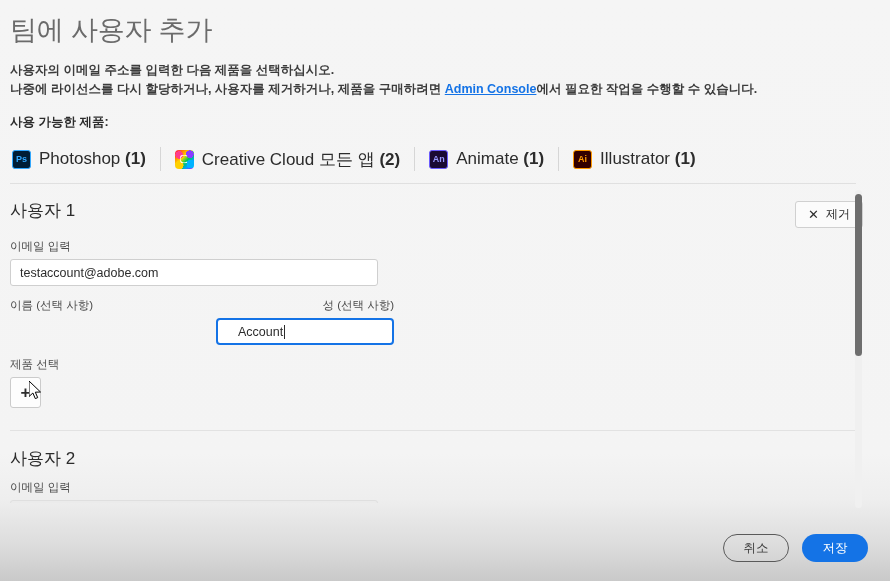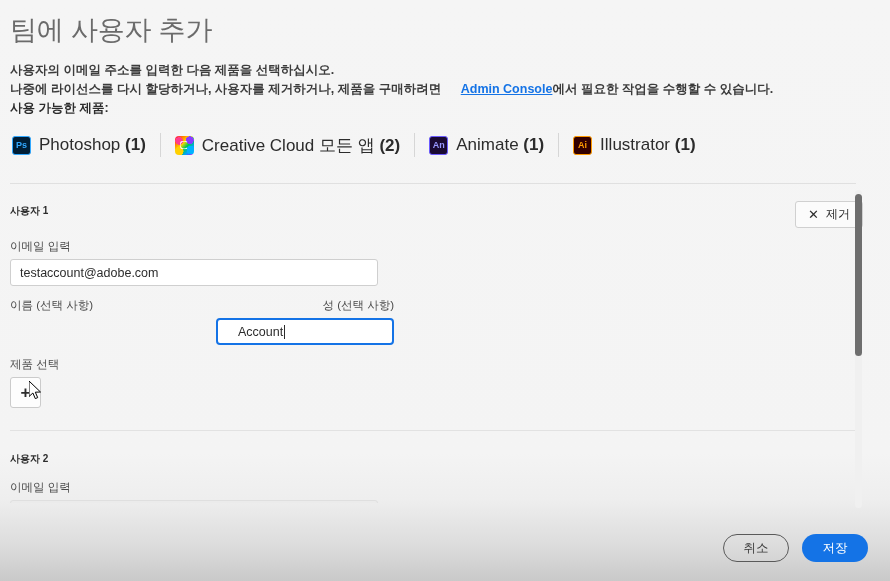--- a/index.html
+++ b/index.html
@@ -50,26 +50,25 @@
     font-size: 12.5px;
     line-height: 19px;
     color: #3c3c3c;
     font-weight: 600;
   }
   .intro-line { white-space: nowrap; }
   .admin-link {
     color: #1473e6;
     text-decoration: underline;
     cursor: pointer;
-    margin-left: 16px;
   }
 
   
   .avail-label {
-    margin-top: 1px;
+    margin-top: 15px;
     font-size: 12.5px;
     font-weight: 700;
     color: #2c2c2c;
   }
   .chips {
     display: flex;
     align-items: center;
     margin-top: 15px;
     height: 26px;
   }
@@ -158,22 +157,22 @@
   }
 
   .user-block { padding-top: 18px; }
   .user-head {
     display: flex;
     align-items: flex-start;
     justify-content: space-between;
     height: 26px;
   }
   .user-title {
-    font-size: 10px;
-    font-weight: 700;
+    font-size: 17px;
+    font-weight: 400;
     color: #2c2c2c;
     line-height: 20px;
   }
   .remove-btn {
     display: flex;
     align-items: center;
     justify-content: center;
     gap: 7px;
     height: 27px;
     min-width: 68px;

